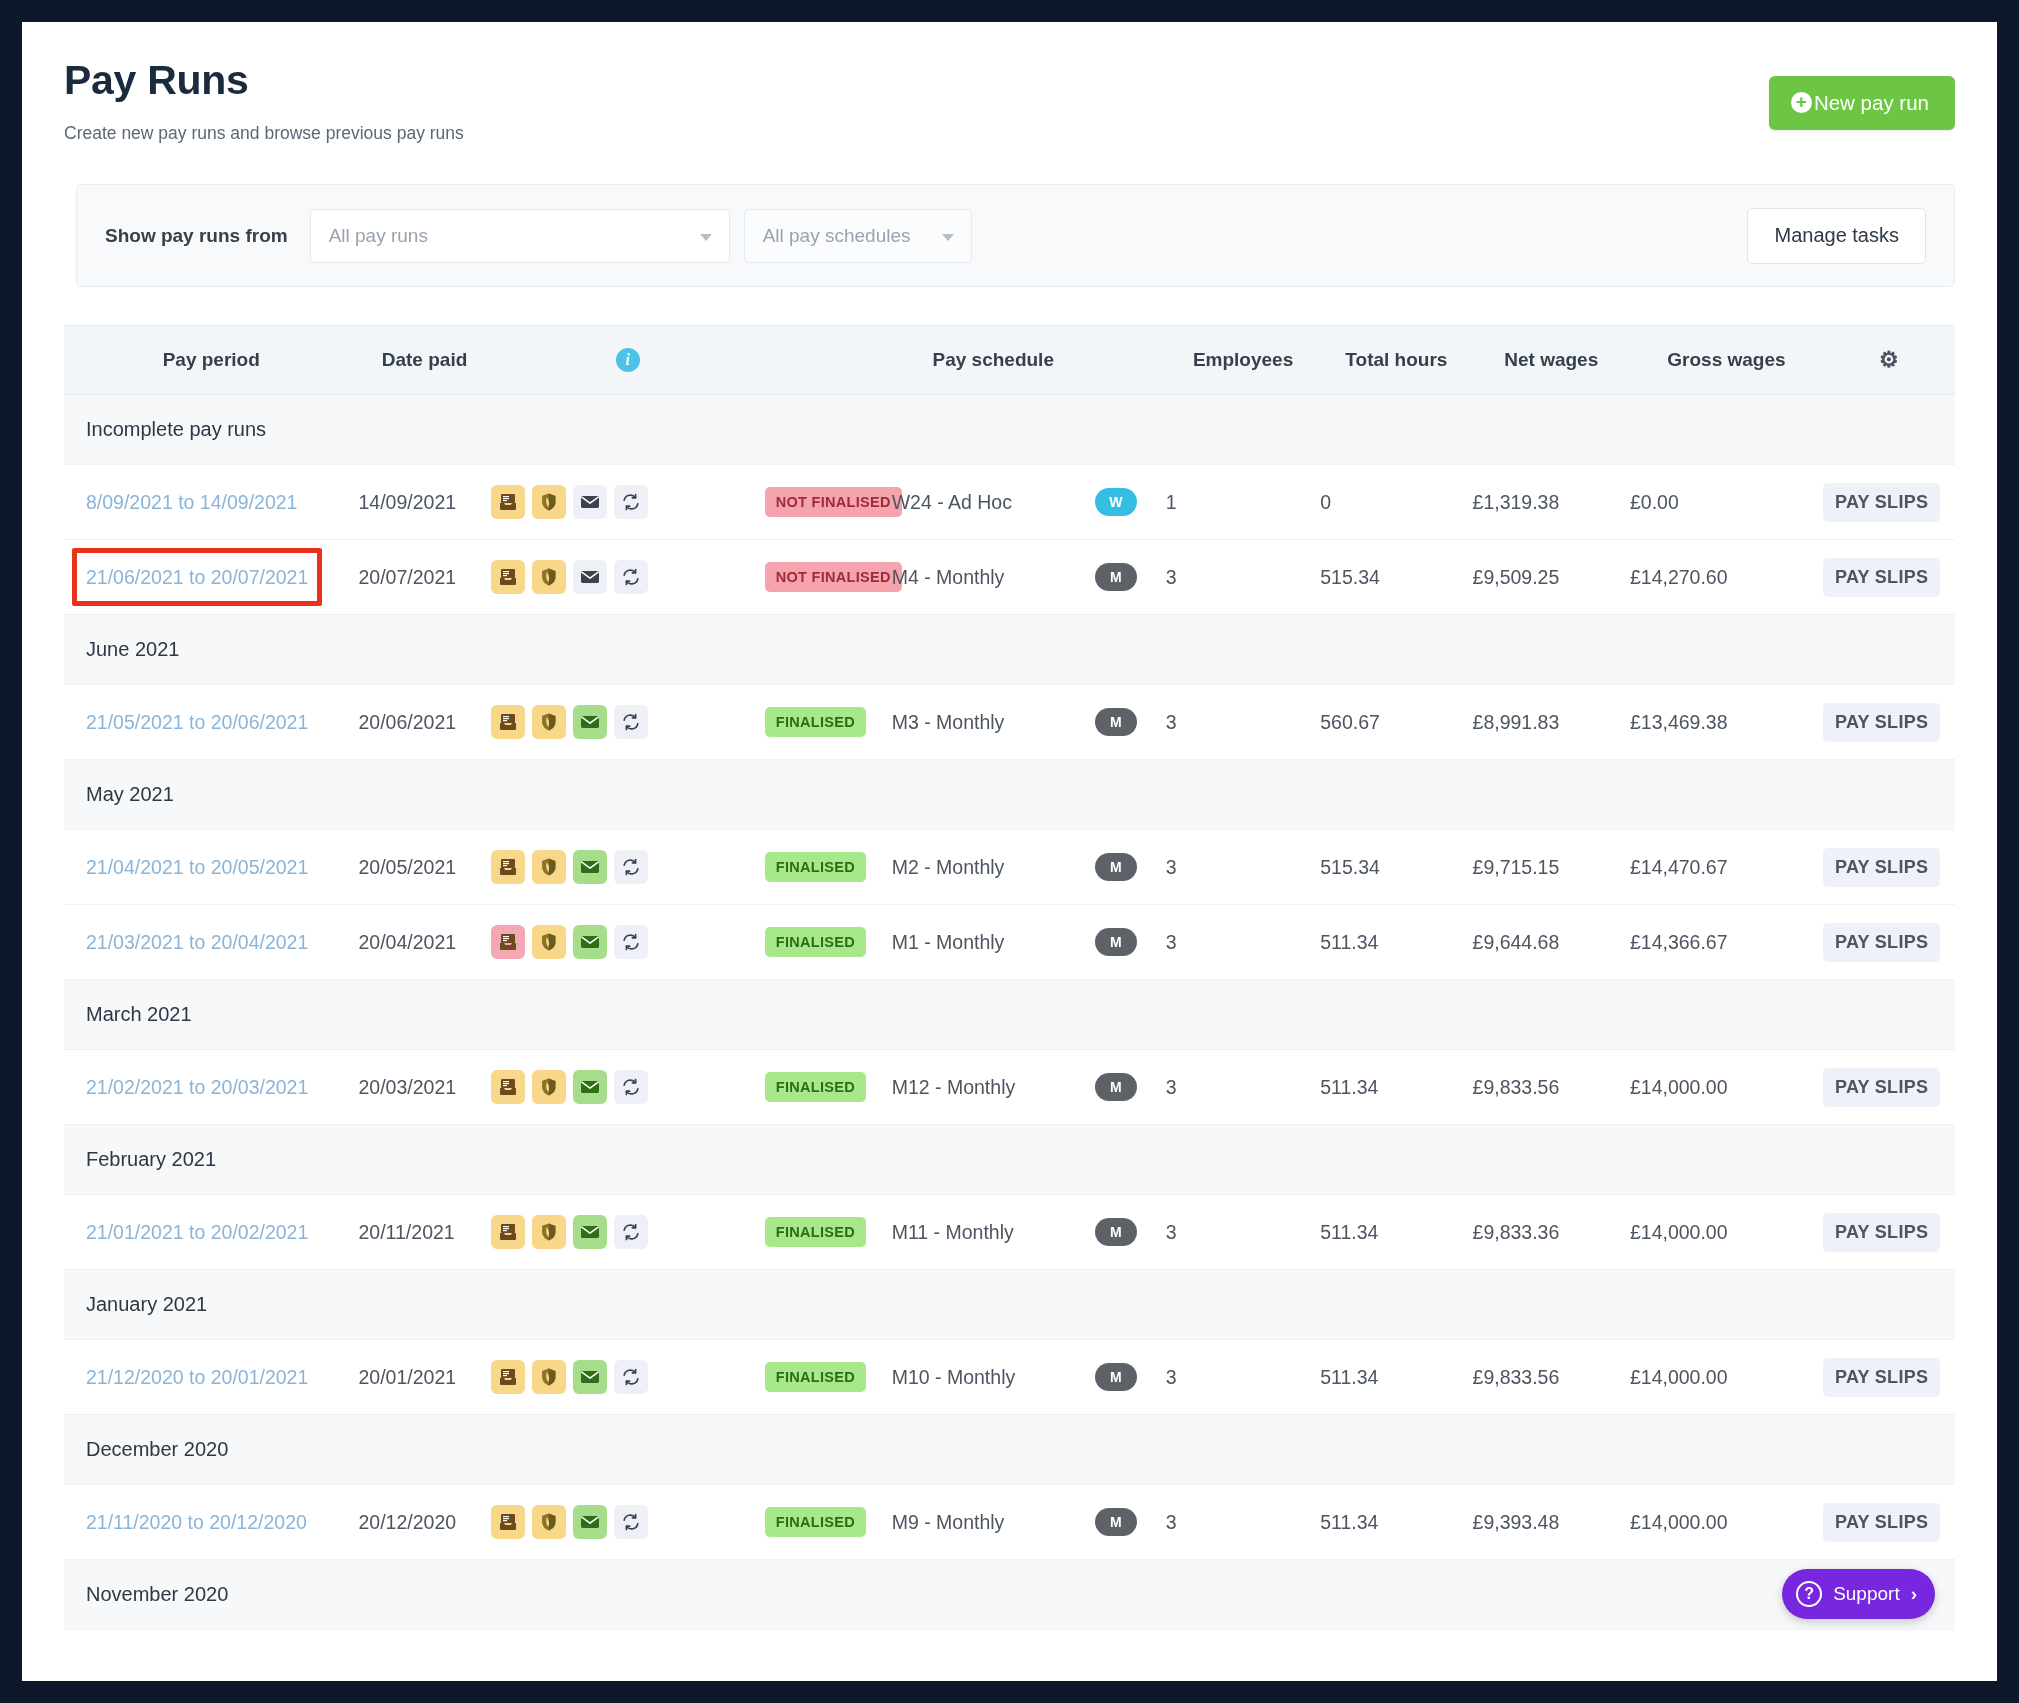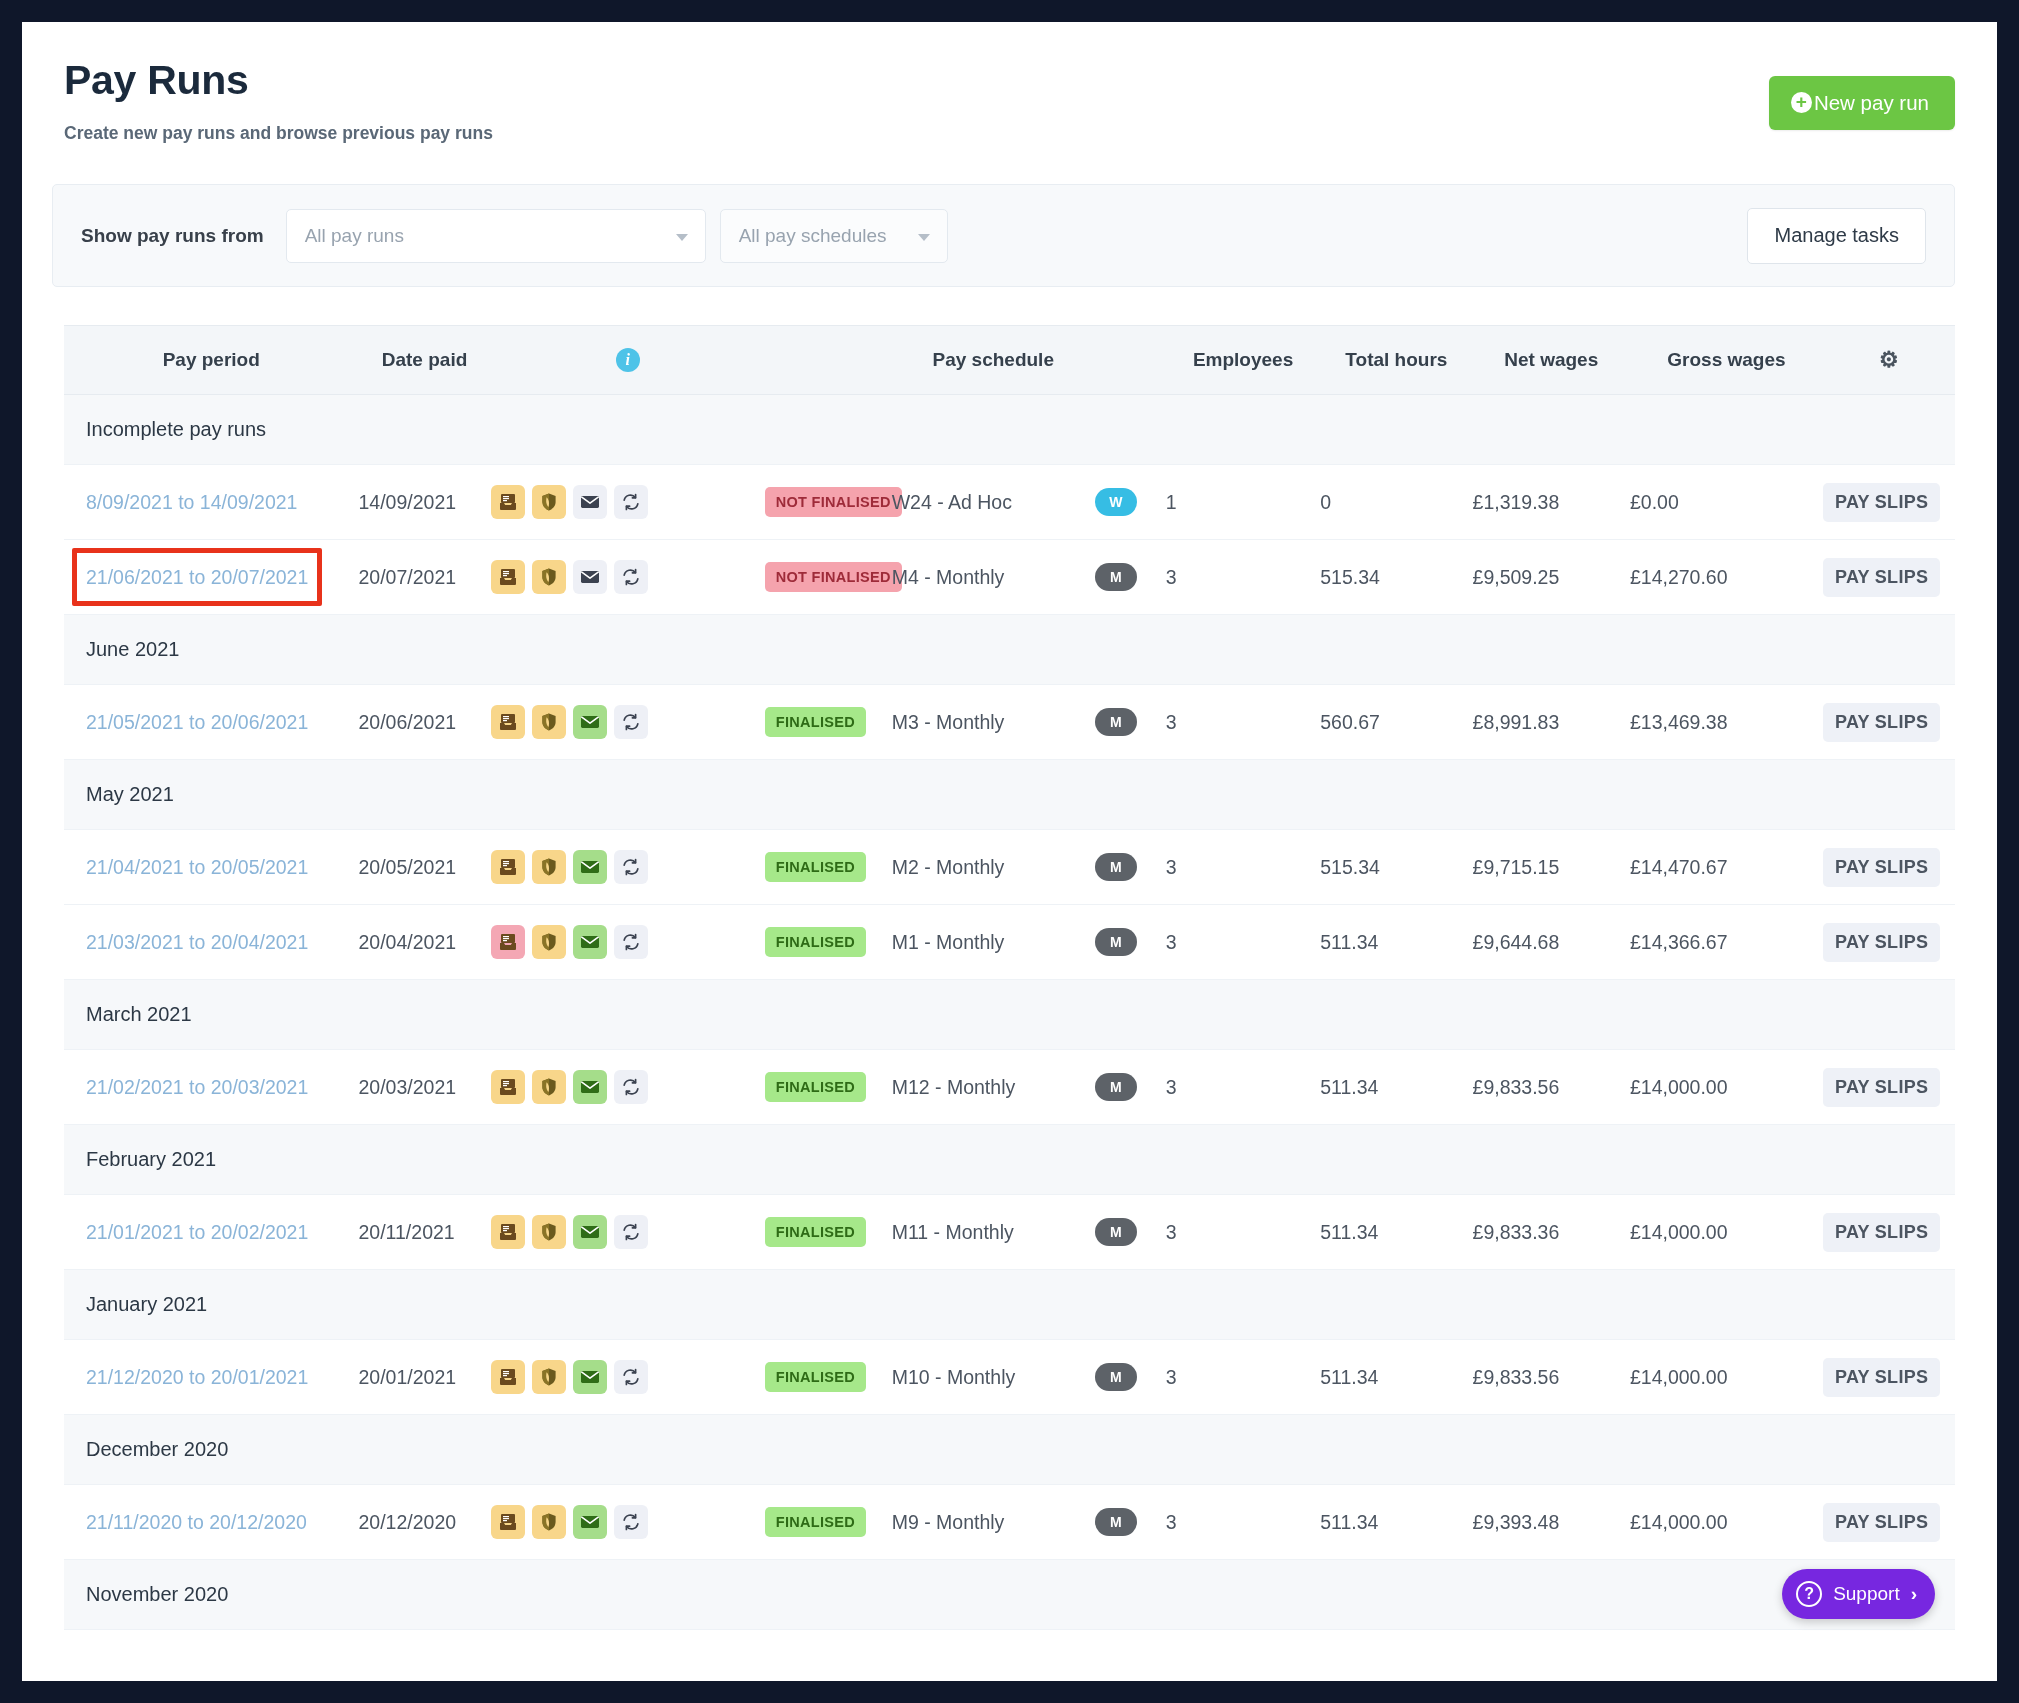--- a/index.html
+++ b/index.html
@@ -27,21 +27,21 @@
     display: flex; align-items: flex-start; justify-content: space-between;
     padding: 30px 42px 0 42px;
   }
   .title-block { padding-top: 6px; }
   h1.page-title {
     font-size: 41px; font-weight: 600; color: #1b2a3c;
     letter-spacing: -0.3px; line-height: 1.1;
   }
   .subtitle {
     margin-top: 20px;
-    font-size: 17.5px; color: #5a6877; font-weight: 700;
+    font-size: 17.5px; color: #5a6877; font-weight: 400;
   }
   .btn-new {
     display: inline-flex; align-items: center; gap: 2px;
     background: #6cc644; color: #fff;
     border: none; border-radius: 6px;
     padding: 15px 26px 15px 22px;
     font-size: 20.5px; font-family: "Liberation Sans", sans-serif;
     cursor: pointer; margin-top: 24px;
     box-shadow: 0 1px 2px rgba(0,0,0,.08);
   }
@@ -49,21 +49,21 @@
     width: 21px; height: 21px; border-radius: 50%;
     background: #fff; color: #6cc644;
     display: inline-flex; align-items: center; justify-content: center;
     font-size: 19px; font-weight: 700; line-height: 1;
     position: relative; top: -1px;
   }
   .btn-new .plus::before { content: "+"; display: block; margin-top: -2px; }
 
   
   .filterbar {
-    margin: 40px 42px 0 30px;
+    margin: 40px 42px 0 54px;
     background: #f7f9fb;
     border: 1px solid #e8edf2;
     border-radius: 5px;
     height: 103px;
     display: flex; align-items: center;
     padding: 0 28px;
   }
   .filter-label {
     font-size: 19px; color: #38404a; font-weight: 600;
     margin-right: 22px; white-space: nowrap;

